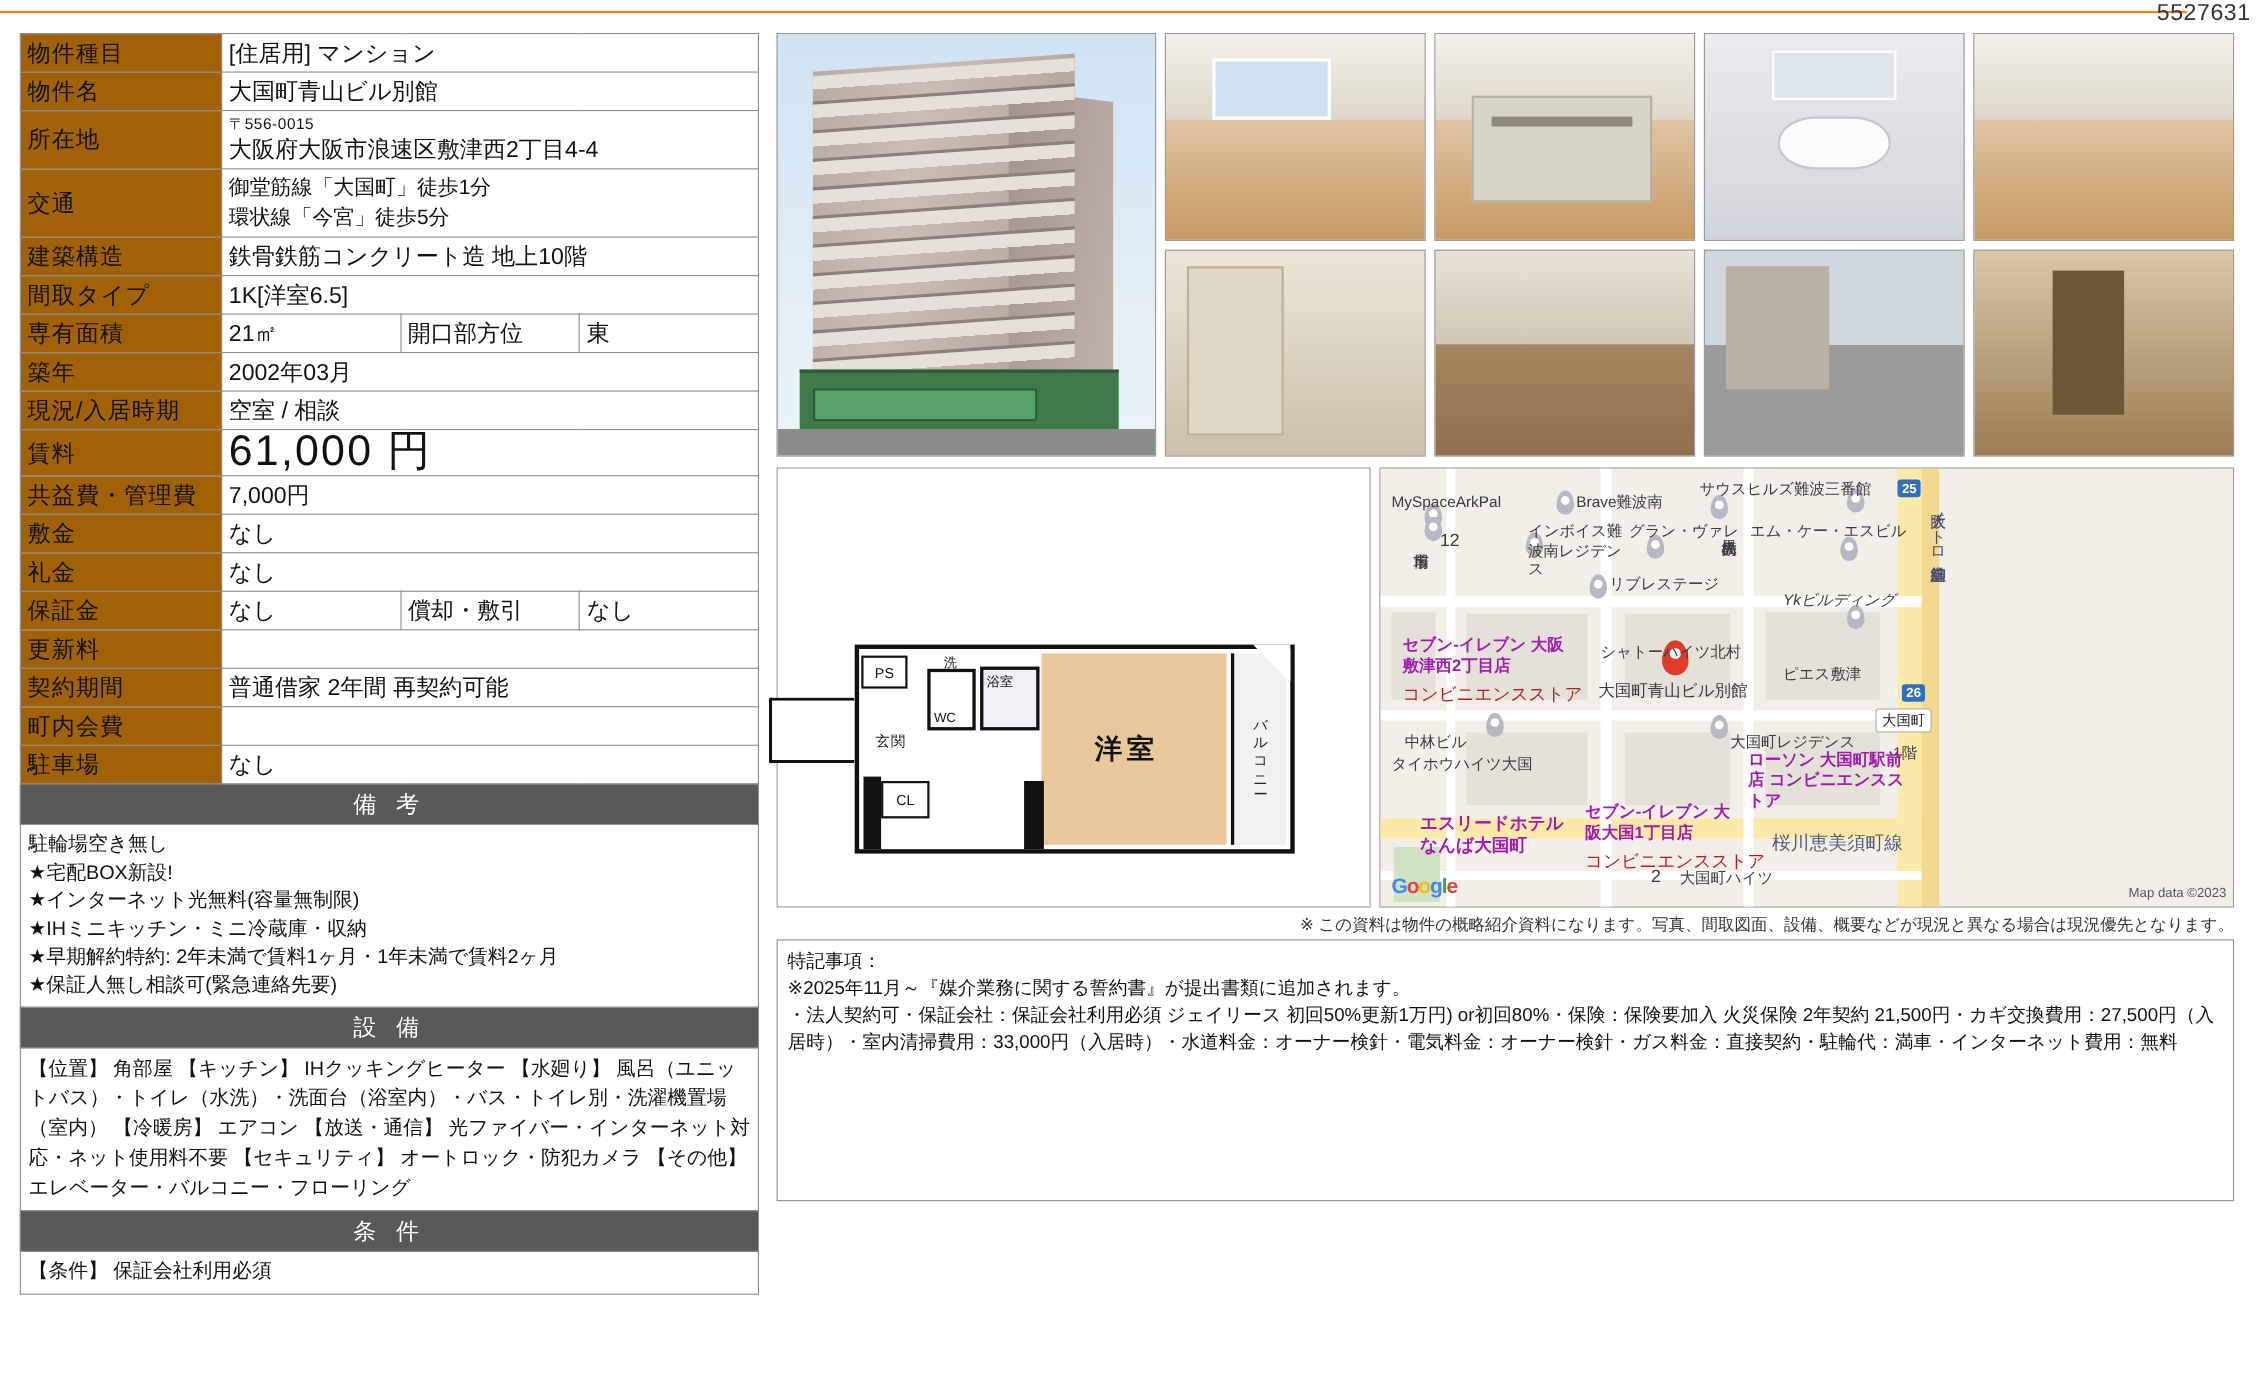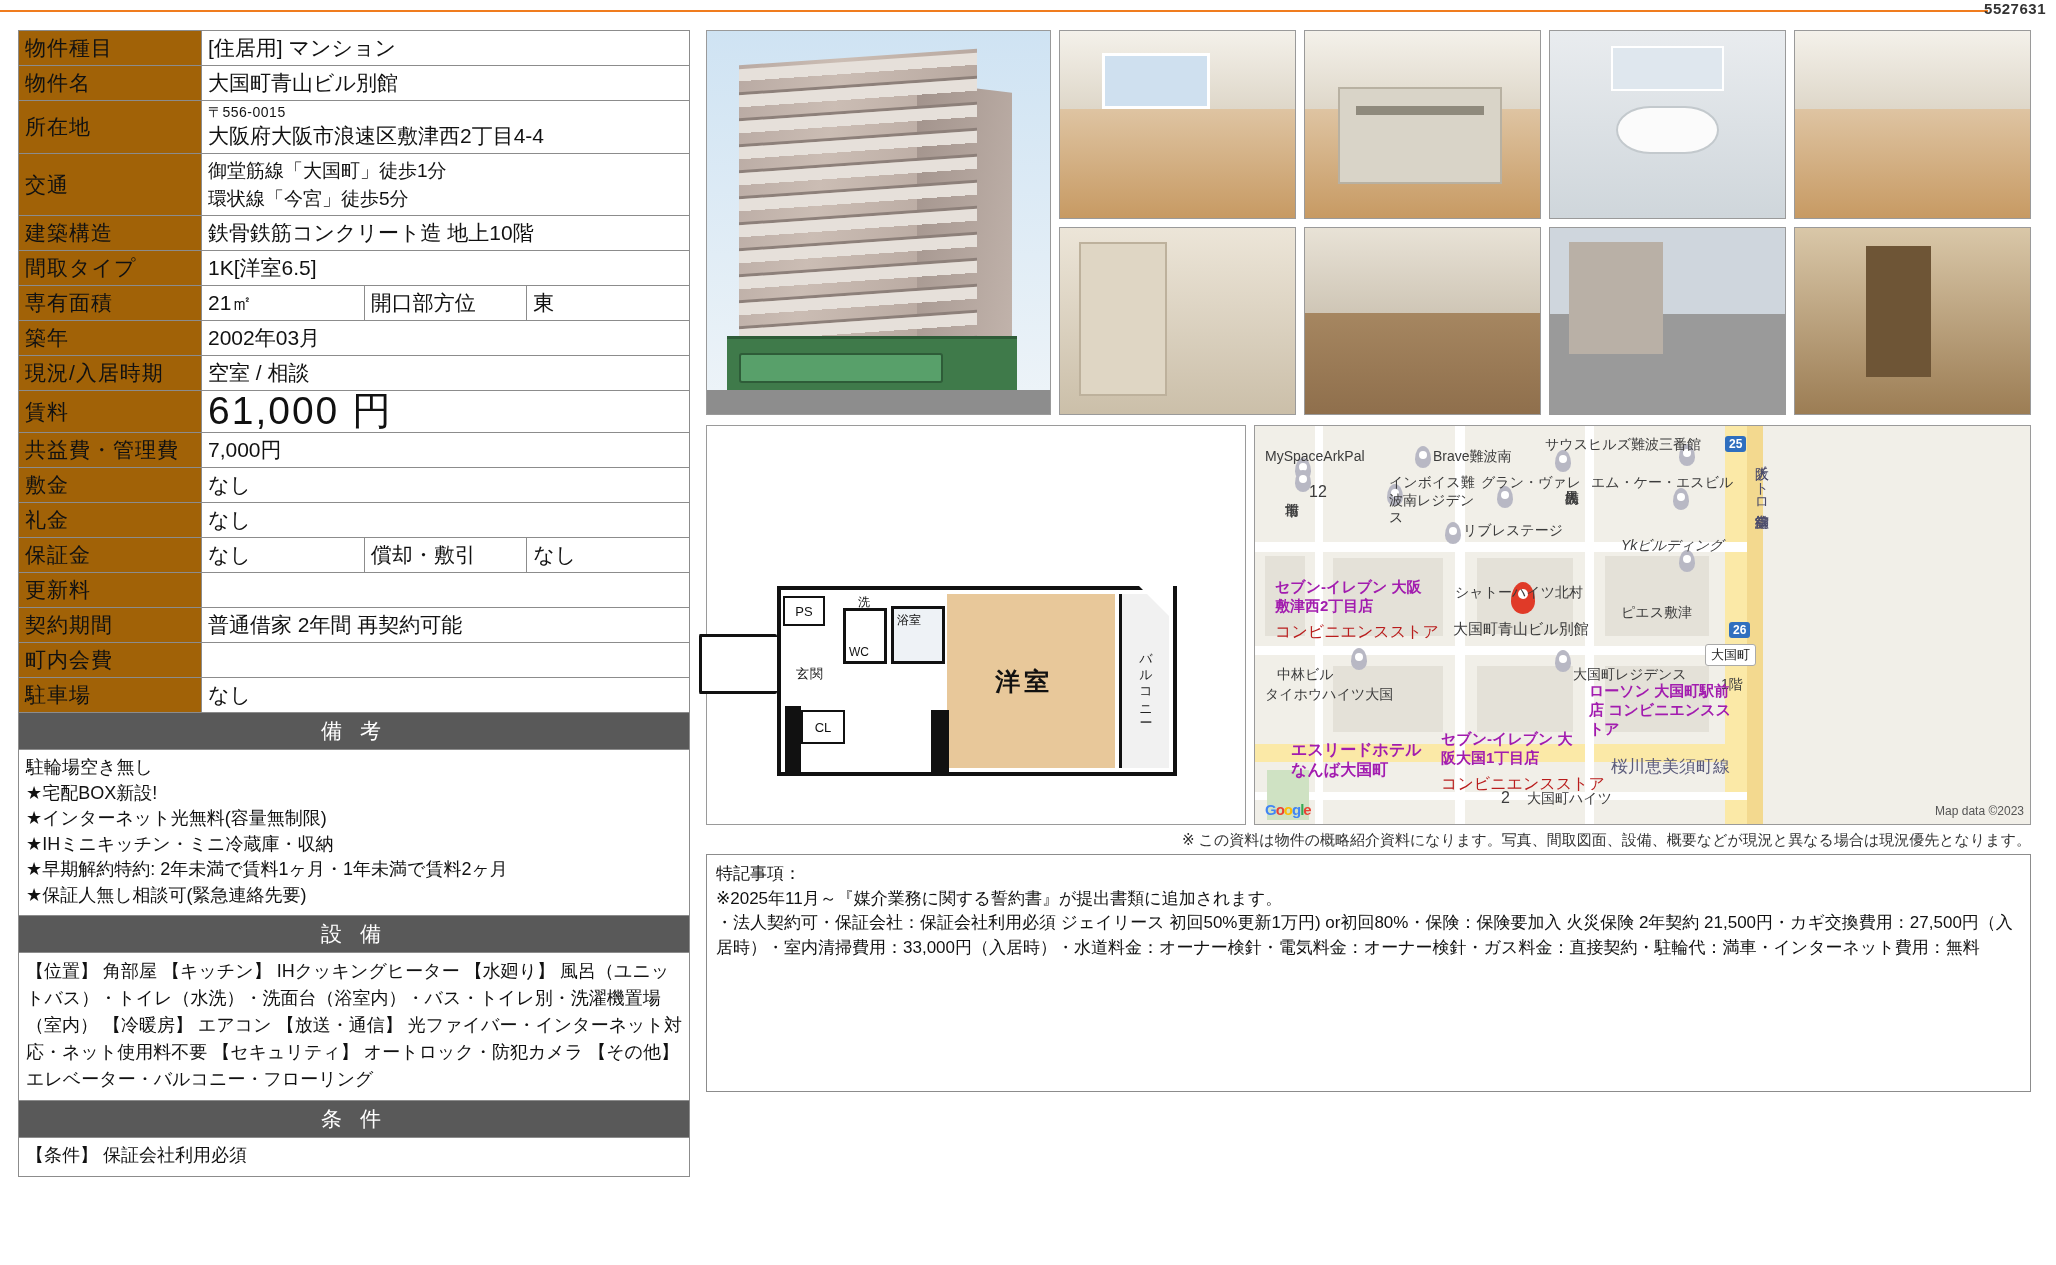--- a/index.html
+++ b/index.html
@@ -15,24 +15,23 @@
   }
   .top-rule {
     position: absolute;
     left: 0; top: 10px;
     width: 1988px; height: 2px;
     background: #f07c1e;
   }
   .doc-id {
     position: absolute;
     right: 10px; top: 0px;
-    font-size: 15px;
+    font-size: 21px;
     color: #333;
     letter-spacing: 0.5px;
-    font-weight: bold;
   }
 
   
   .left-col {
     position: absolute;
     left: 18px; top: 30px;
     width: 672px;
   }
   table.spec {
     border-collapse: collapse;
@@ -231,21 +230,21 @@
     border-radius:50% 50% 50% 50%/60% 60% 40% 40%;
   }
   .map-pin:after{ content:""; position:absolute; left:4px; top:5px; width:8px; height:8px; background:#fff; border-radius:50%; }
   .map-pin.red { background:#e03a28; width:24px; height:32px; }
   .map-pin.red:after{ left:7px; top:7px; width:10px; height:10px; }
   .map-label { position:absolute; font-size:14px; color:#3b3b3b; line-height:1.25; }
   .map-label.store { color:#a21caf; font-weight:bold; }
   .map-label.sub { color:#b91c1c; font-size:16px; font-weight:normal; }
   .map-label.rail { color:#4a4a6a; }
   .google-wm {
-    position:absolute; left:10px; bottom:6px; font-size:15px; font-weight:bold;
+    position:absolute; left:10px; bottom:6px; font-size:19px; font-weight:bold;
     letter-spacing:-1px; color:#6b6b6b;
   }
   .google-wm b:nth-child(1){color:#4285f4} .google-wm b:nth-child(2){color:#ea4335}
   .google-wm b:nth-child(3){color:#fbbc05} .google-wm b:nth-child(4){color:#4285f4}
   .google-wm b:nth-child(5){color:#34a853} .google-wm b:nth-child(6){color:#ea4335}
   .map-credit { position:absolute; right:6px; bottom:6px; font-size:12px; color:#555; }
   .map-badge {
     position:absolute; background:#2f6fbf; color:#fff; font-size:12px;
     padding:1px 4px; border-radius:3px; font-weight:bold;
   }

